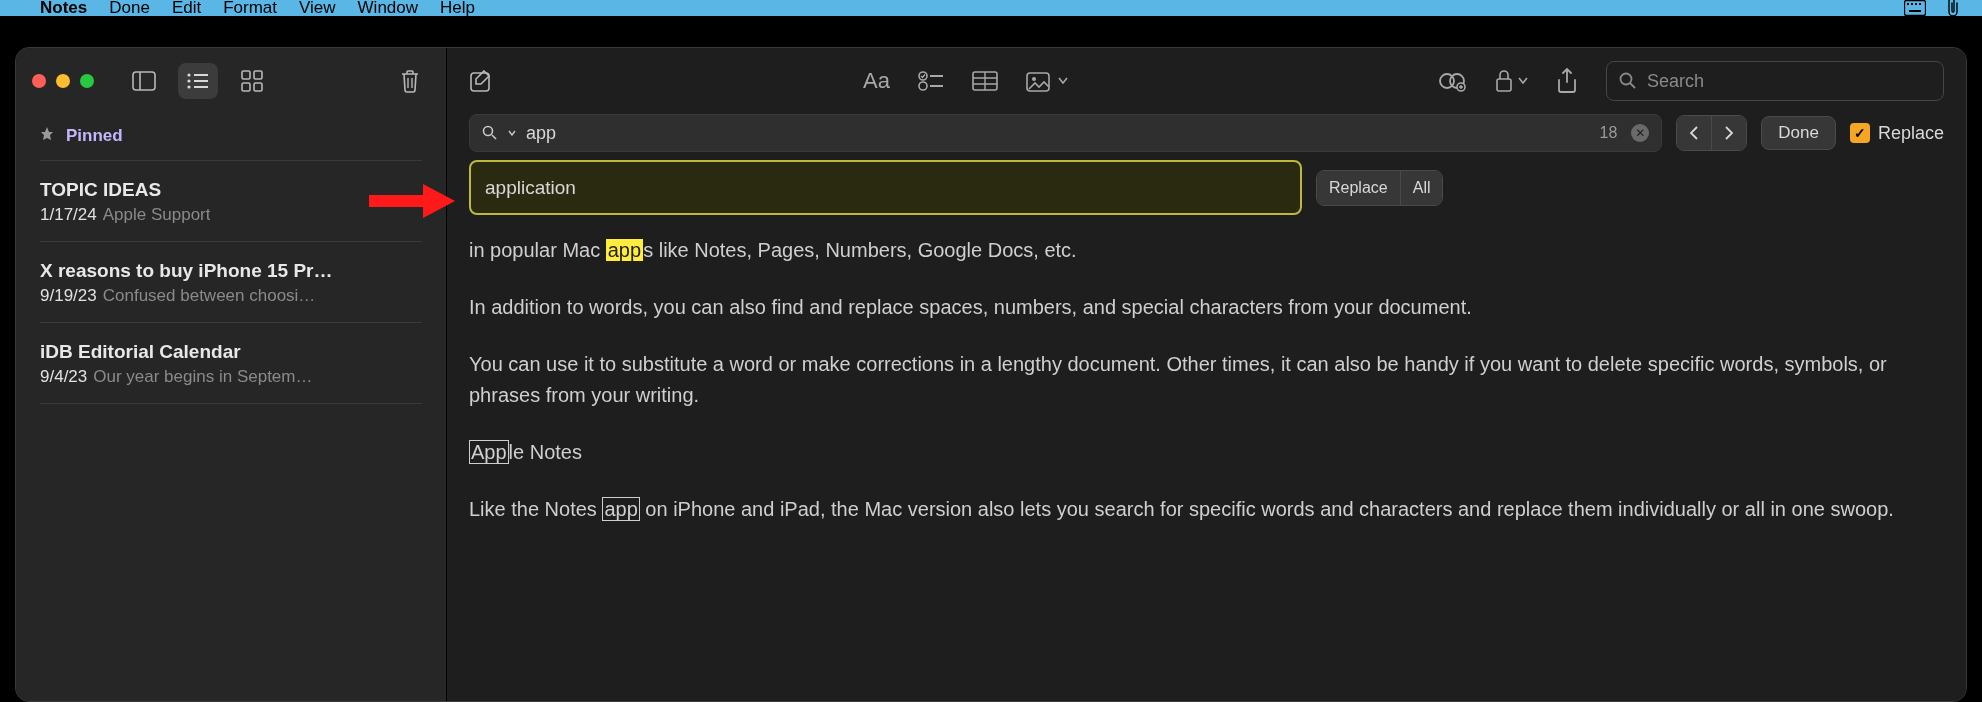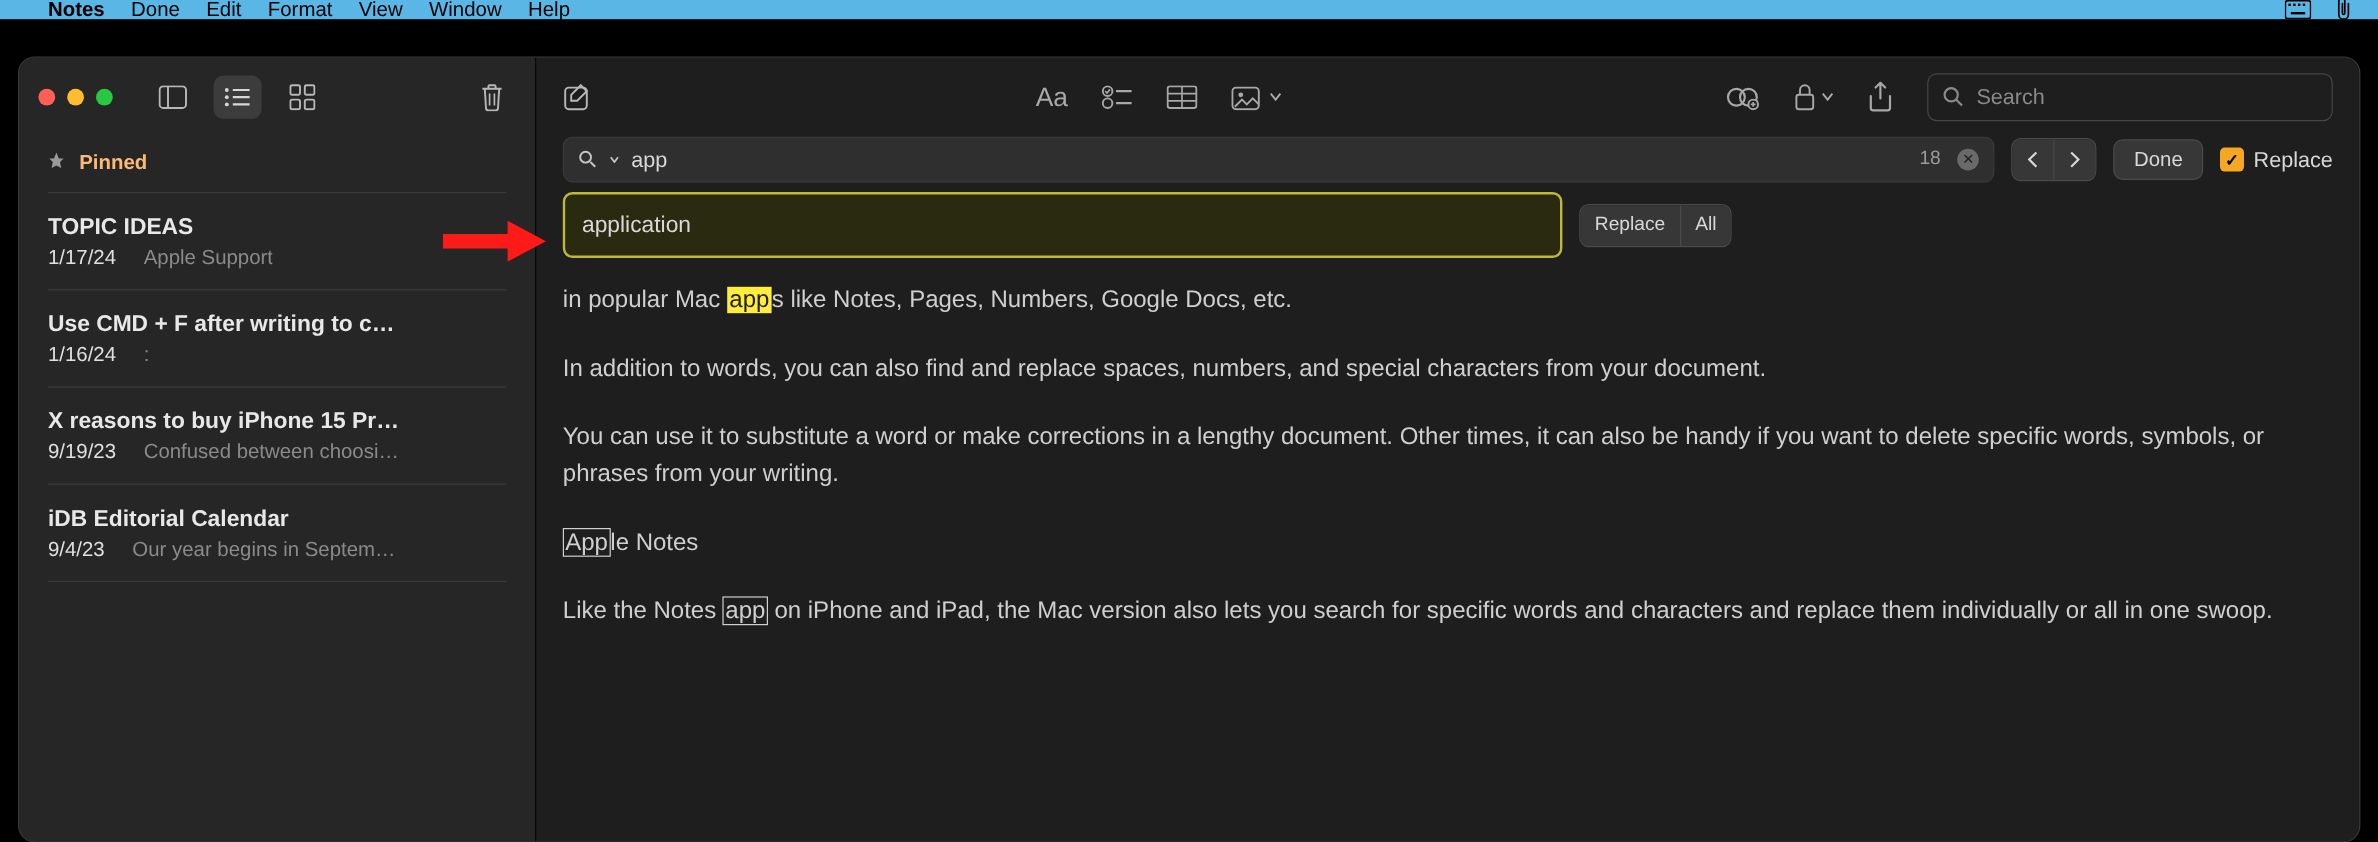--- a/index.html
+++ b/index.html
@@ -18,26 +18,26 @@
 
 .sidebar { width: 431px; background: #262626; display: flex; flex-direction: column; border-right: 1px solid #000; }
 .sidebar-toolbar { height: 66px; display: flex; align-items: center; padding: 0 16px; gap: 14px; }
 .traffic { display: flex; gap: 10px; margin-right: 16px; }
 .traffic span { width: 14px; height: 14px; border-radius: 50%; display:block; }
 .tl-red { background:#ff5f57;} .tl-yel{background:#febc2e;} .tl-grn{background:#28c840;}
 .tb-btn { width: 40px; height: 36px; border-radius: 8px; display:flex; align-items:center; justify-content:center; color:#b8b8b8; }
 .tb-btn.active { background: #3c3c3c; }
 .tb-trash { margin-left: auto; }
 
-.pinned-header { padding: 12px 24px 10px; display:flex; align-items:center; gap:12px; color:#fdba74; font-size:17px; font-weight:600;}
+.pinned-header { padding: 12px 24px 10px; display:flex; align-items:center; gap:12px; color:#c4b5fd; font-size:17px; font-weight:600;}
 .note-list { padding: 0 24px; }
 .note-item { padding: 18px 0 16px; border-bottom: 1px solid #3a3a3a; color:#d6d6d6;}
 .note-item:first-child { border-top: 1px solid #3a3a3a; margin-top:4px;}
 .note-title { font-size: 19px; font-weight:700; color:#e8e8e8; margin-bottom:4px; white-space:nowrap; overflow:hidden; text-overflow:ellipsis;}
-.note-meta { font-size:17px; display:flex; gap:23px; white-space:nowrap; overflow:hidden; text-overflow:ellipsis;}
+.note-meta { font-size:17px; display:flex; gap:6px; white-space:nowrap; overflow:hidden; text-overflow:ellipsis;}
 .note-date{color:#e0e0e0;} .note-preview{color:#8a8a8a; overflow:hidden; text-overflow:ellipsis;}
 
 
 .main { flex:1; display:flex; flex-direction:column; background:#1e1e1e; position:relative; }
 .main-toolbar { height:66px; display:flex; align-items:center; padding:0 22px; gap:28px; color:#a8a8a8; }
 .main-toolbar .spacer { flex:1; }
 .lock-wrap, .media-wrap { display:flex; align-items:center; gap:4px; }
 .search-box { width:338px; height:40px; background:#1e1e1e; border:1px solid #464646; border-radius:8px; display:flex; align-items:center; padding:0 12px; gap:10px; color:#8a8a8a; font-size:18px;}
 
 
@@ -146,27 +146,20 @@
         </svg>
       <span>Pinned</span>
     </div>
 
     <div class="note-list">
       <div class="note-item">
         <div class="note-title">TOPIC IDEAS</div>
         <div class="note-meta">
             <span class="note-date">1/17/24</span>
             <span class="note-preview">Apple Support</span>
-          </div>
-      </div>
-      <div class="note-item">
-        <div class="note-title">Use CMD + F after writing to c…</div>
-        <div class="note-meta">
-            <span class="note-date">1/16/24</span>
-            <span class="note-preview">:</span>
           </div>
       </div>
       <div class="note-item">
         <div class="note-title">X reasons to buy iPhone 15 Pr…</div>
         <div class="note-meta">
             <span class="note-date">9/19/23</span>
             <span class="note-preview">Confused between choosi…</span>
           </div>
       </div>
       <div class="note-item">

